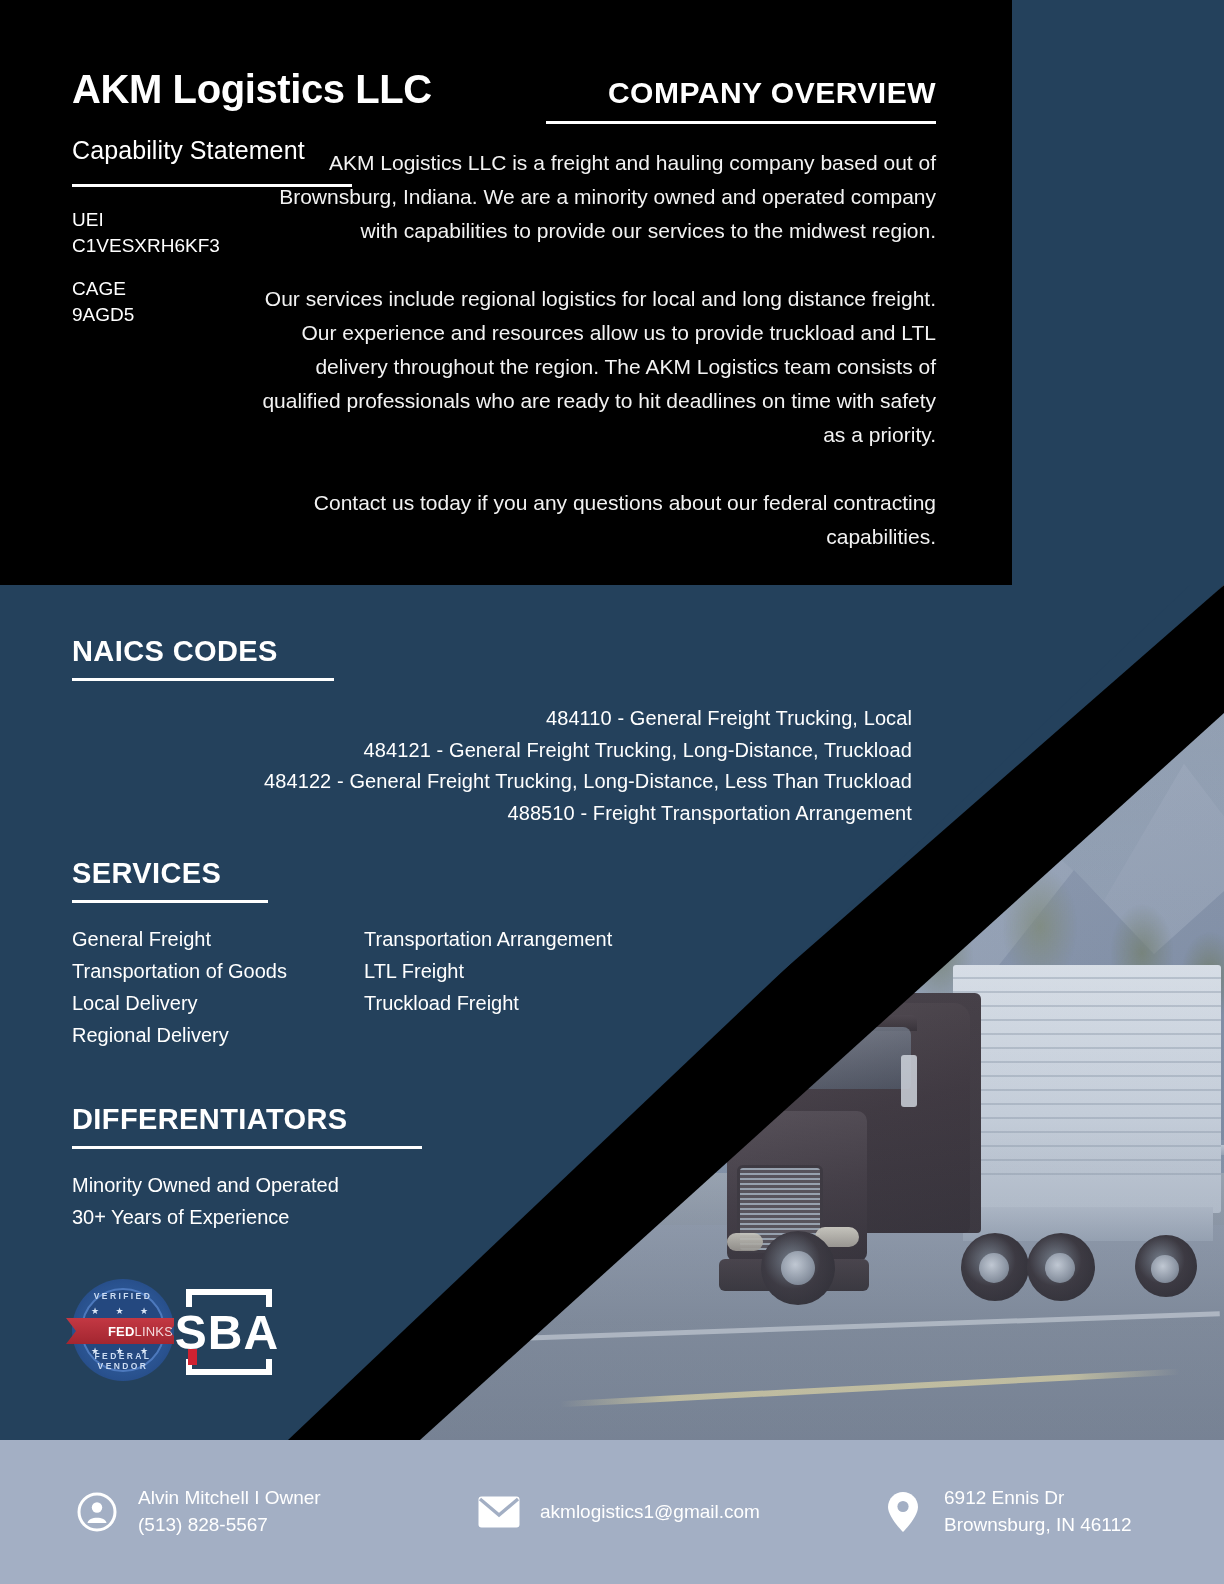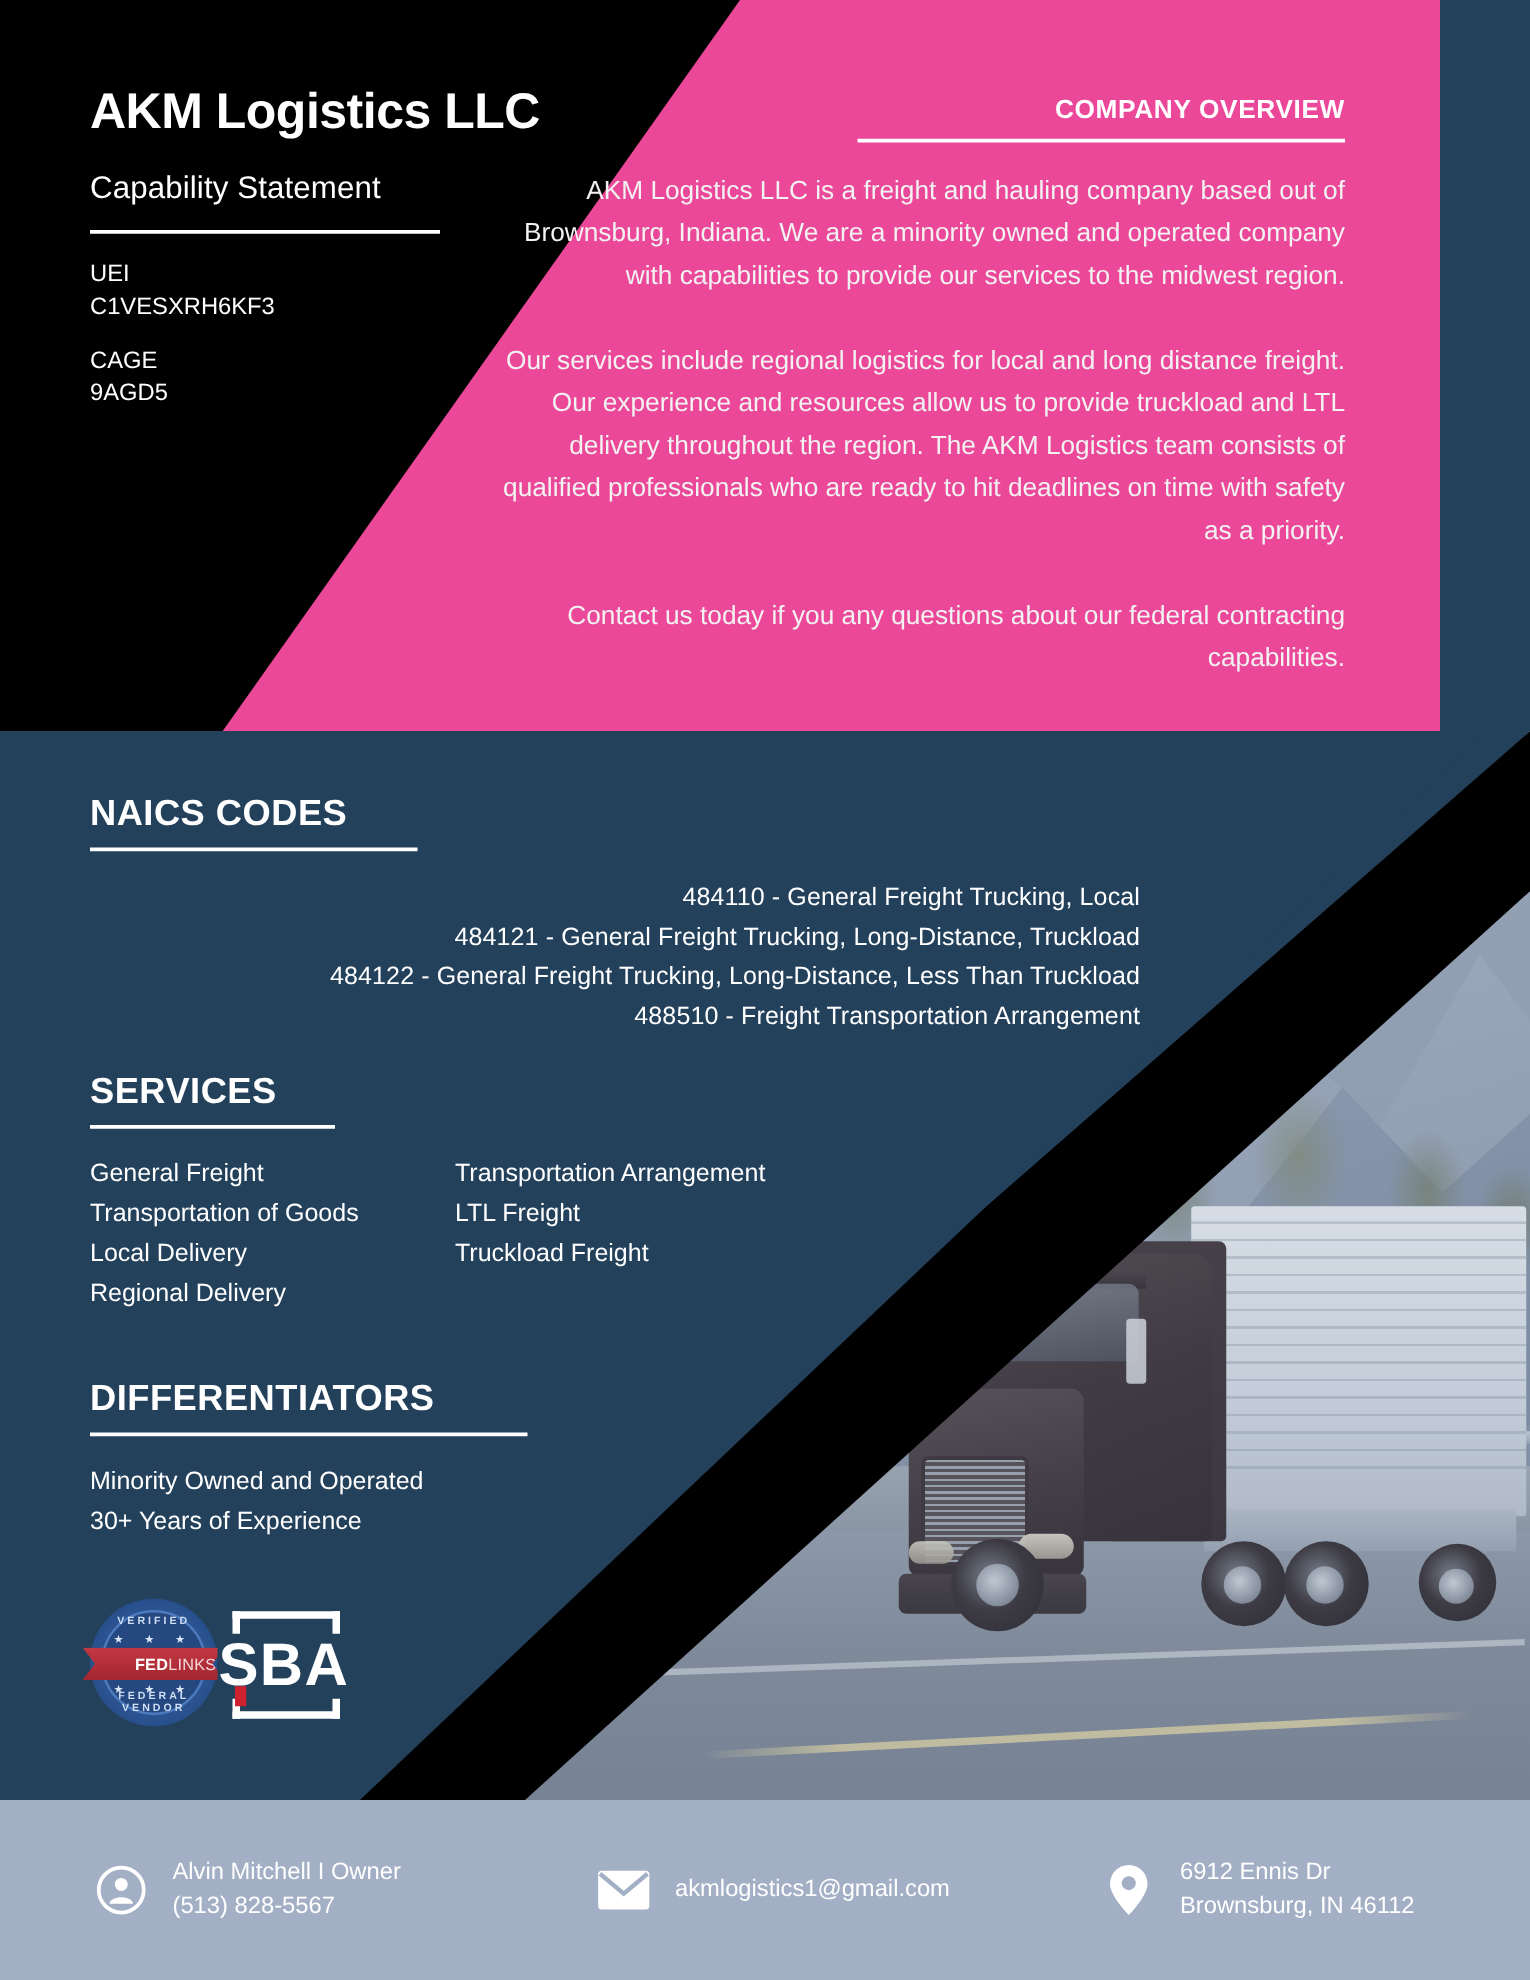--- a/index.html
+++ b/index.html
@@ -10,22 +10,22 @@
     font-family:"Liberation Sans", sans-serif;
     overflow:hidden; position:relative;
   }
   #page {
     position:relative; width:1224px; height:1584px;
     background:#24415c; overflow:hidden;
   }
 
   
   .header {
-    position:absolute; left:0; top:0; width:1152px; height:585px;
-    background:#ec4899; overflow:hidden;
+    position:absolute; left:0; top:0; width:1012px; height:585px;
+    background:#000000; overflow:hidden;
   }
   .header-black-wedge {
     position:absolute; left:0; top:0; width:1224px; height:585px;
     background:#000000;
     clip-path:polygon(0 0, 592px 0, 178px 585px, 0 585px);
   }
   .header-left {
     position:absolute; left:72px; top:68px; width:420px; z-index:3;
   }
   .company-name {
@@ -42,21 +42,21 @@
   .idblock { margin-top:20px; }
   .idblock .lbl { font-size:19px; color:#ffffff; line-height:1.35; }
   .idblock .val { font-size:19px; color:#ffffff; line-height:1.35; }
   .idblock.second { margin-top:18px; }
 
   .header-right {
     position:absolute; right:76px; top:76px; width:690px;
     text-align:right; z-index:3;
   }
   .overview-title {
-    font-size:21px; font-weight:bold; color:#ffffff;
+    font-size:30px; font-weight:bold; color:#ffffff;
     letter-spacing:0.5px;
   }
   .overview-rule {
     width:390px; height:3px; background:#ffffff;
     margin-left:auto; margin-top:11px;
   }
   .overview-para {
     font-size:21px; color:#f2f2f2; line-height:1.62;
     margin-top:22px; text-align:right;
   }

